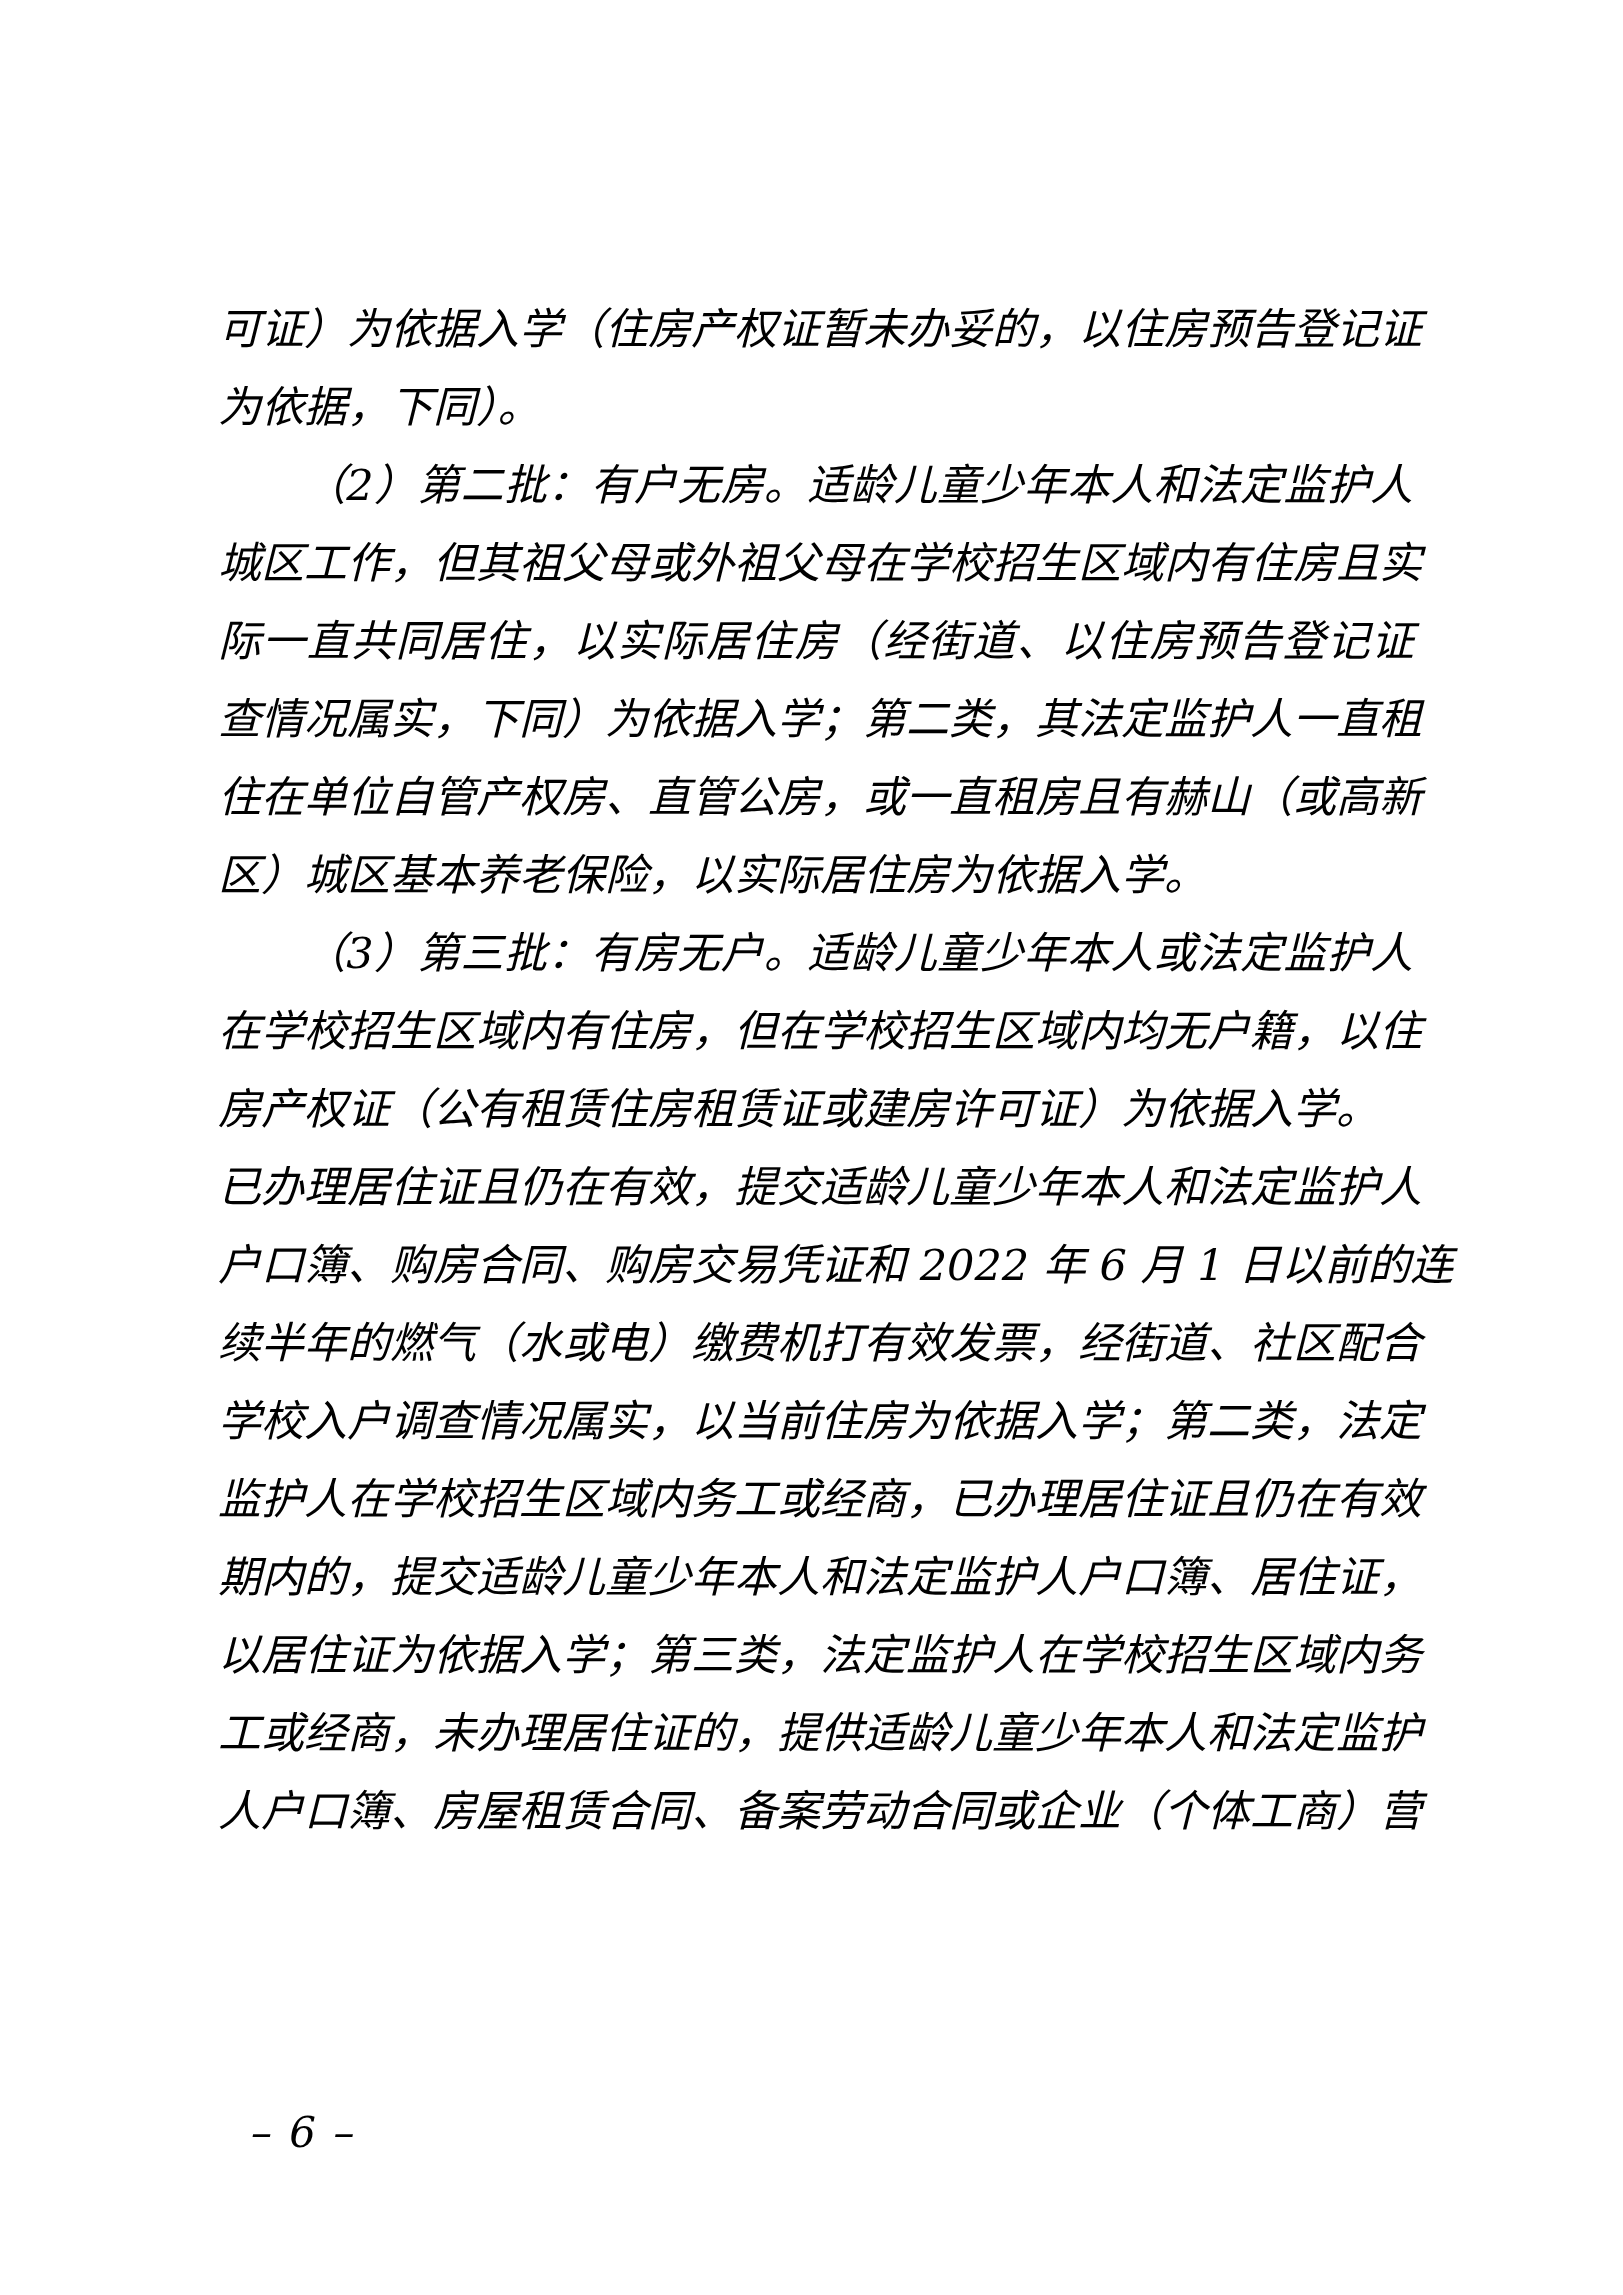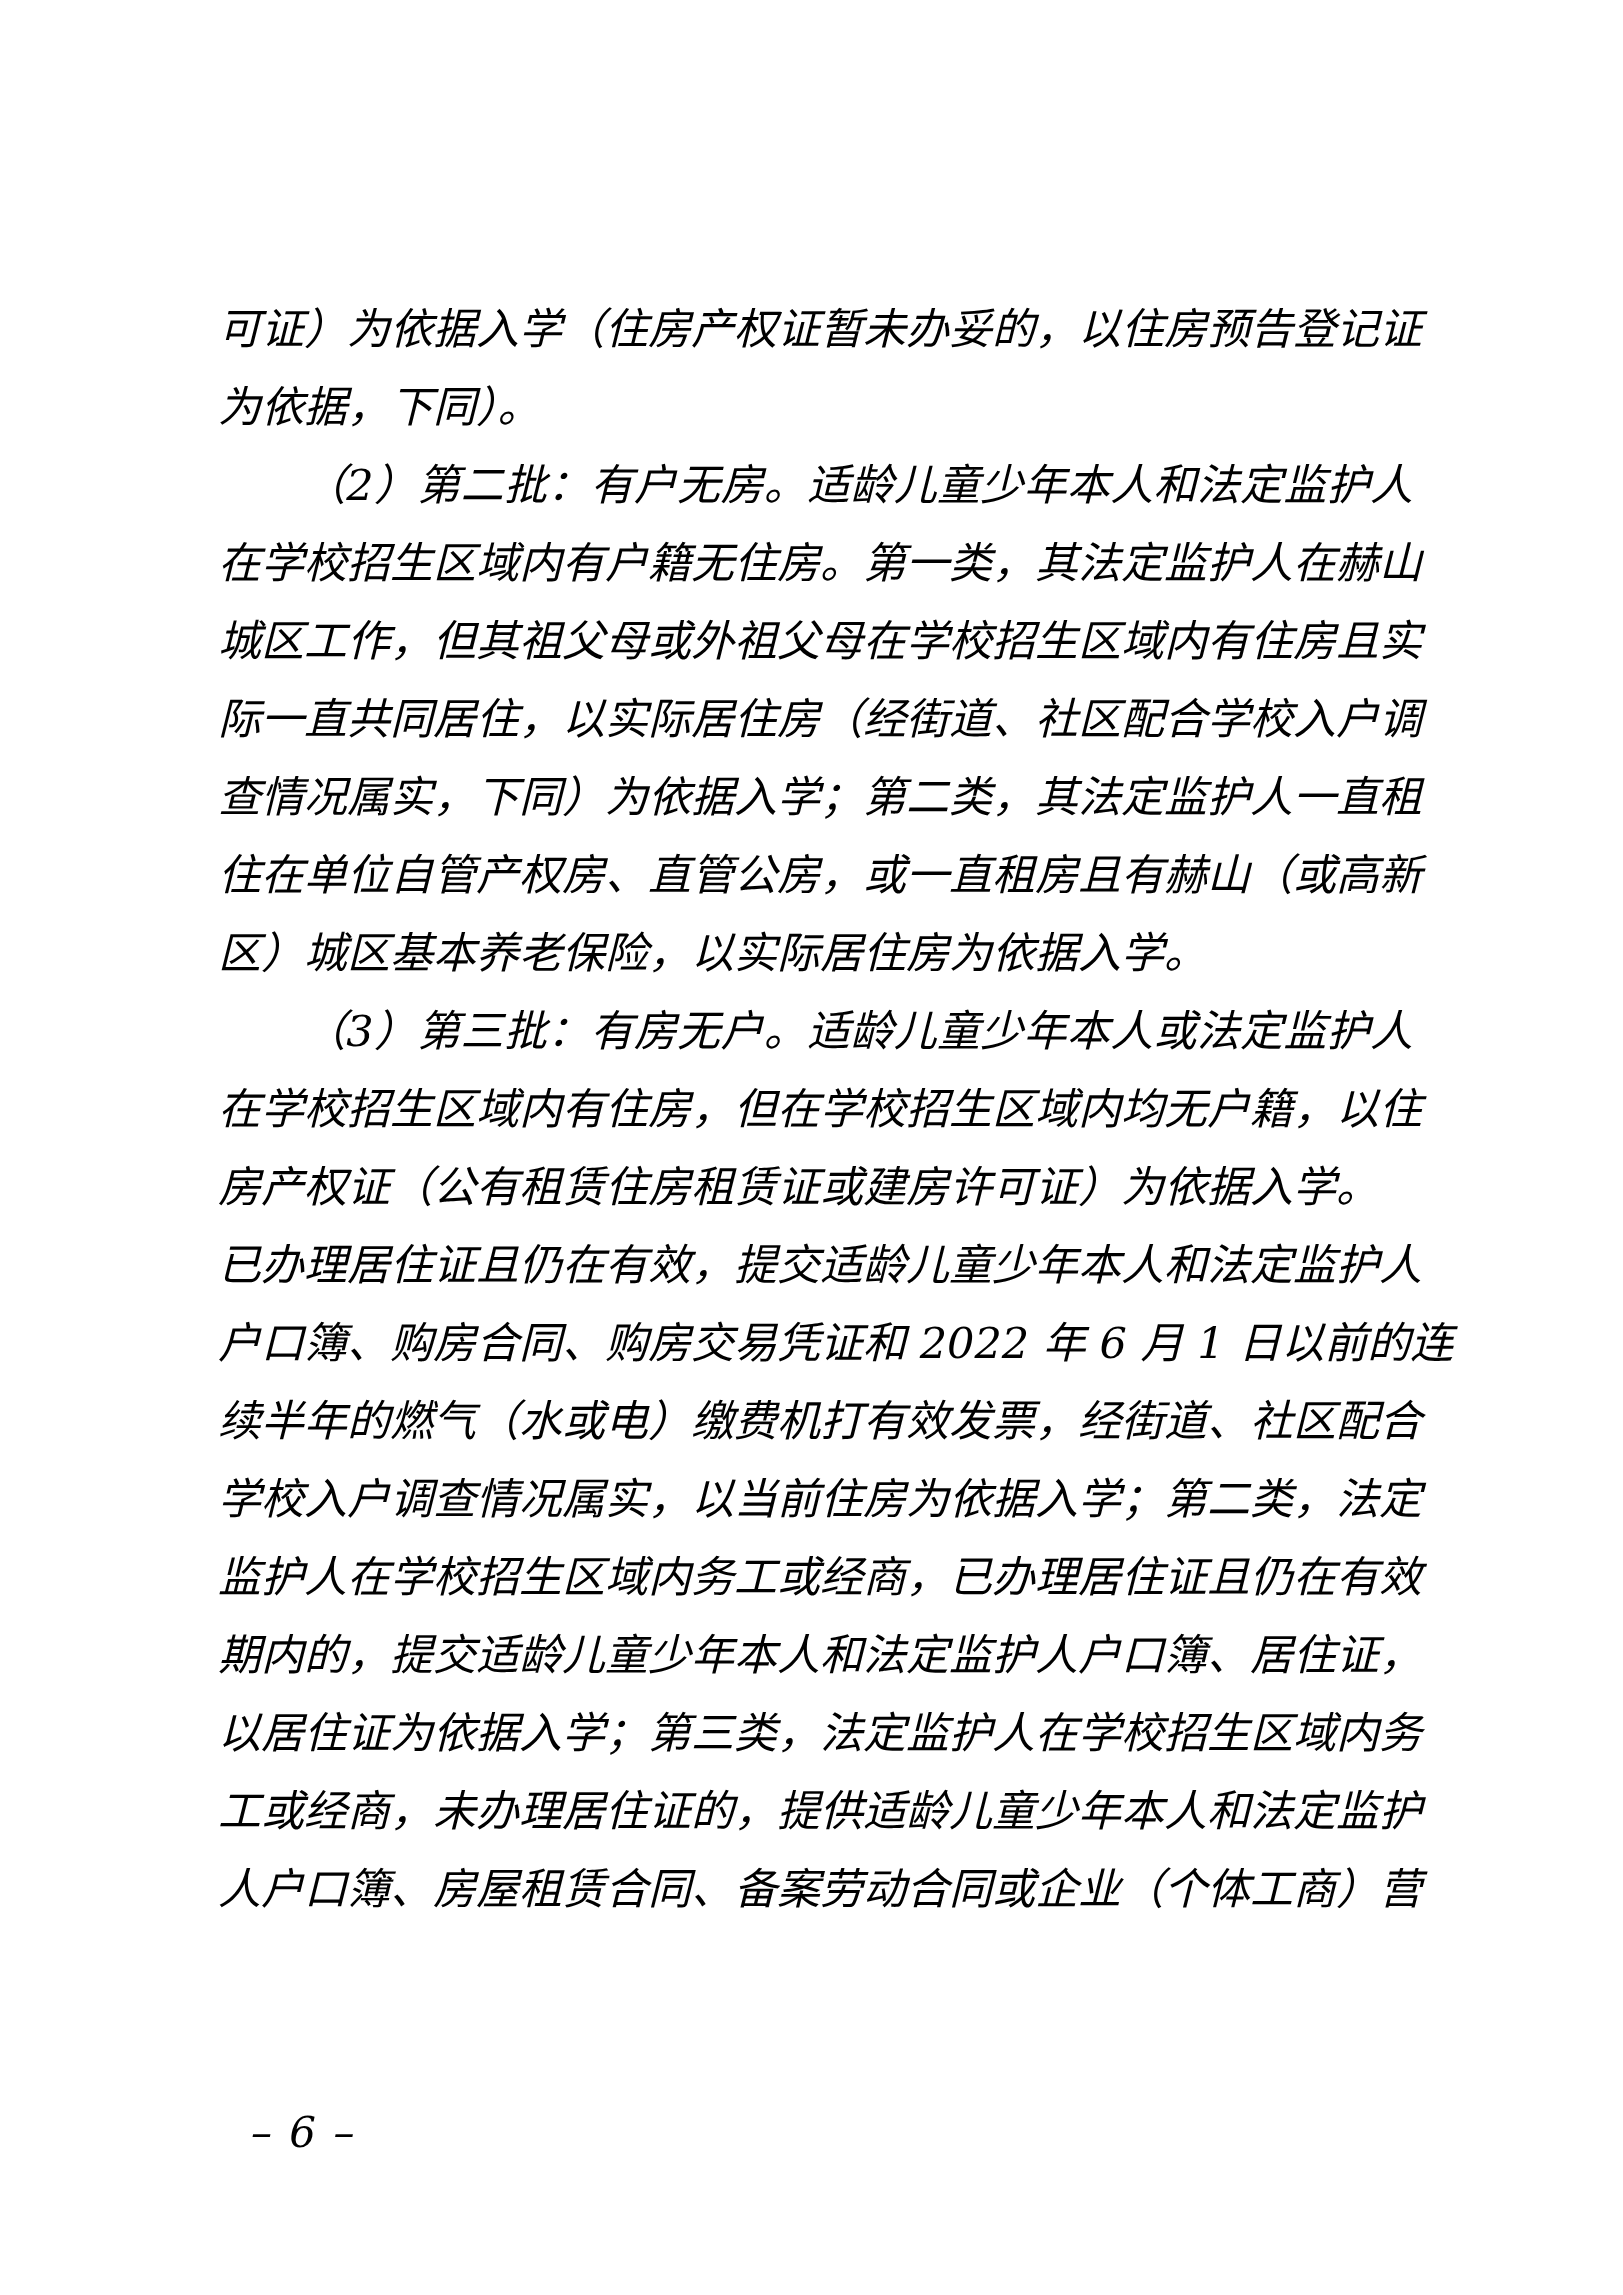--- a/index.html
+++ b/index.html
@@ -53,23 +53,22 @@
   }
 </style>
 </head>
 <body>
 
 <div class="page">
   <main class="doc-body" id="doc-body">
       <div class="line">可证）为依据入学（住房产权证暂未办妥的，以住房预告登记证</div>
       <div class="line nojust">为依据，下同）。</div>
       <div class="line indent">（2）第二批：有户无房。适龄儿童少年本人和法定监护人</div>
-      <div class="line">在学校招生区域内有户籍无住房。第一类，其法定监护人在赫山</div>
       <div class="line">城区工作，但其祖父母或外祖父母在学校招生区域内有住房且实</div>
-      <div class="line">际一直共同居住，以实际居住房（经街道、社区配合学校入户调</div>
+      <div class="line">际一直共同居住，以实际居住房（经街道、以住房预告登记证</div>
       <div class="line">查情况属实，下同）为依据入学；第二类，其法定监护人一直租</div>
       <div class="line">住在单位自管产权房、直管公房，或一直租房且有赫山（或高新</div>
       <div class="line nojust">区）城区基本养老保险，以实际居住房为依据入学。</div>
       <div class="line indent">（3）第三批：有房无户。适龄儿童少年本人或法定监护人</div>
       <div class="line">在学校招生区域内有住房，但在学校招生区域内均无户籍，以住</div>
       <div class="line nojust">房产权证（公有租赁住房租赁证或建房许可证）为依据入学。</div>
       <div class="line">已办理居住证且仍在有效，提交适龄儿童少年本人和法定监护人</div>
       <div class="line">户口簿、购房合同、购房交易凭证和 2022 年 6 月 1 日以前的连</div>
       <div class="line">续半年的燃气（水或电）缴费机打有效发票，经街道、社区配合</div>
       <div class="line">学校入户调查情况属实，以当前住房为依据入学；第二类，法定</div>

